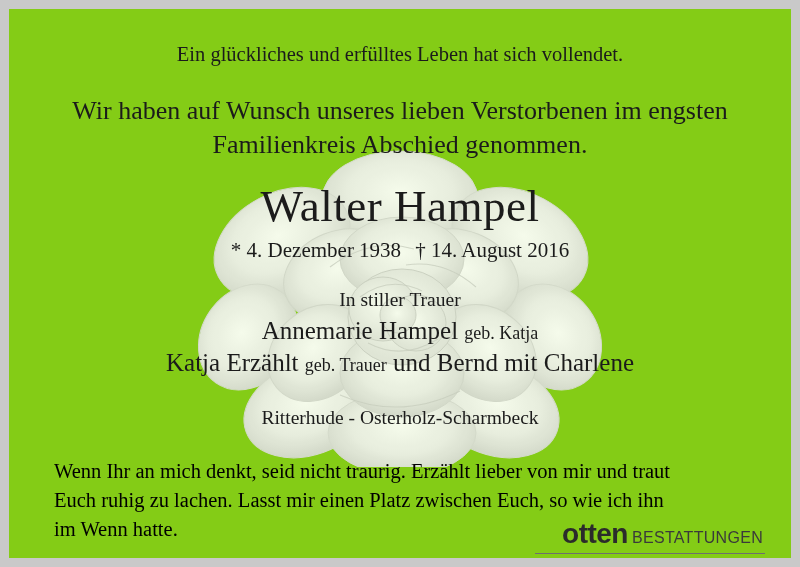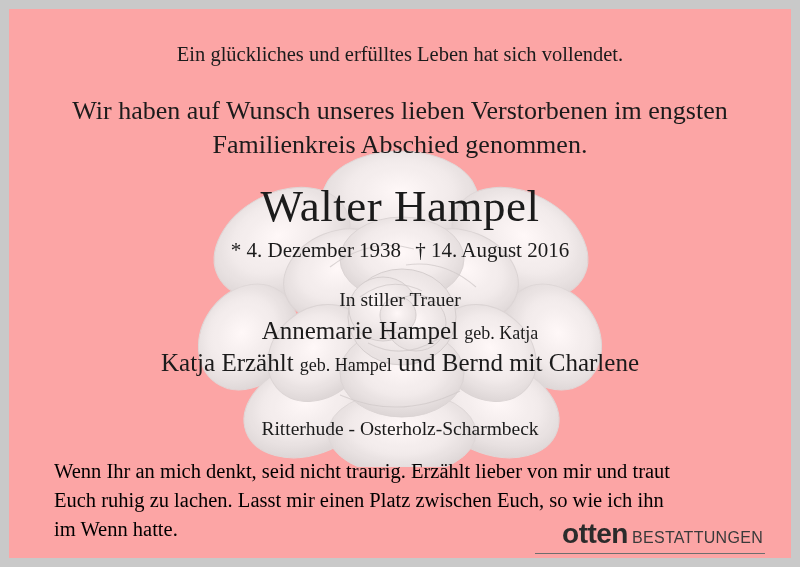--- a/index.html
+++ b/index.html
@@ -10,21 +10,21 @@
   body {
     width: 800px;
     height: 567px;
     overflow: hidden;
     font-family: "Liberation Serif", serif;
   }
   .obituary {
     position: relative;
     width: 800px;
     height: 567px;
-    background: #fca5a5;
+    background: #84cc16;
     box-sizing: border-box;
     border-top: 9px solid #c9c9c9;
     border-bottom: 9px solid #c9c9c9;
     border-left: 9px solid #c9c9c9;
     border-right: 9px solid #c9c9c9;
     overflow: hidden;
   }
   
   .rose-bg {
     position: absolute;
@@ -76,21 +76,21 @@
     font-size: 25px;
   }
   .mourner2 {
     margin-top: 4px;
     font-size: 25px;
   }
   .geb {
     font-size: 18px;
   }
   .place {
-    margin-top: 41px;
+    margin-top: 30px;
     font-size: 19.5px;
   }
   .closing {
     position: absolute;
     left: 45px;
     right: 45px;
     top: 448px;
     text-align: left;
     font-size: 20.5px;
     line-height: 1.42;
@@ -202,21 +202,21 @@
 
     <div class="mourning-label">In stiller Trauer</div>
 
     <div class="mourner1">
       <span>Annemarie Hampel</span>
       <span class="geb">geb. Katja</span>
     </div>
 
     <div class="mourner2">
       <span>Katja Erzählt</span>
-      <span class="geb">geb. Hampel</span>
+      <span class="geb">geb. Trauer</span>
       <span>und Bernd mit Charlene</span>
     </div>
 
     <div class="place">Ritterhude - Osterholz-Scharmbeck</div>
   </div>
 
   <div class="closing">
     <div>Wenn Ihr an mich denkt, seid nicht traurig. Erzählt lieber von mir und traut</div>
     <div>Euch ruhig zu lachen. Lasst mir einen Platz zwischen Euch, so wie ich ihn</div>
     <div>im Wenn hatte.</div>

